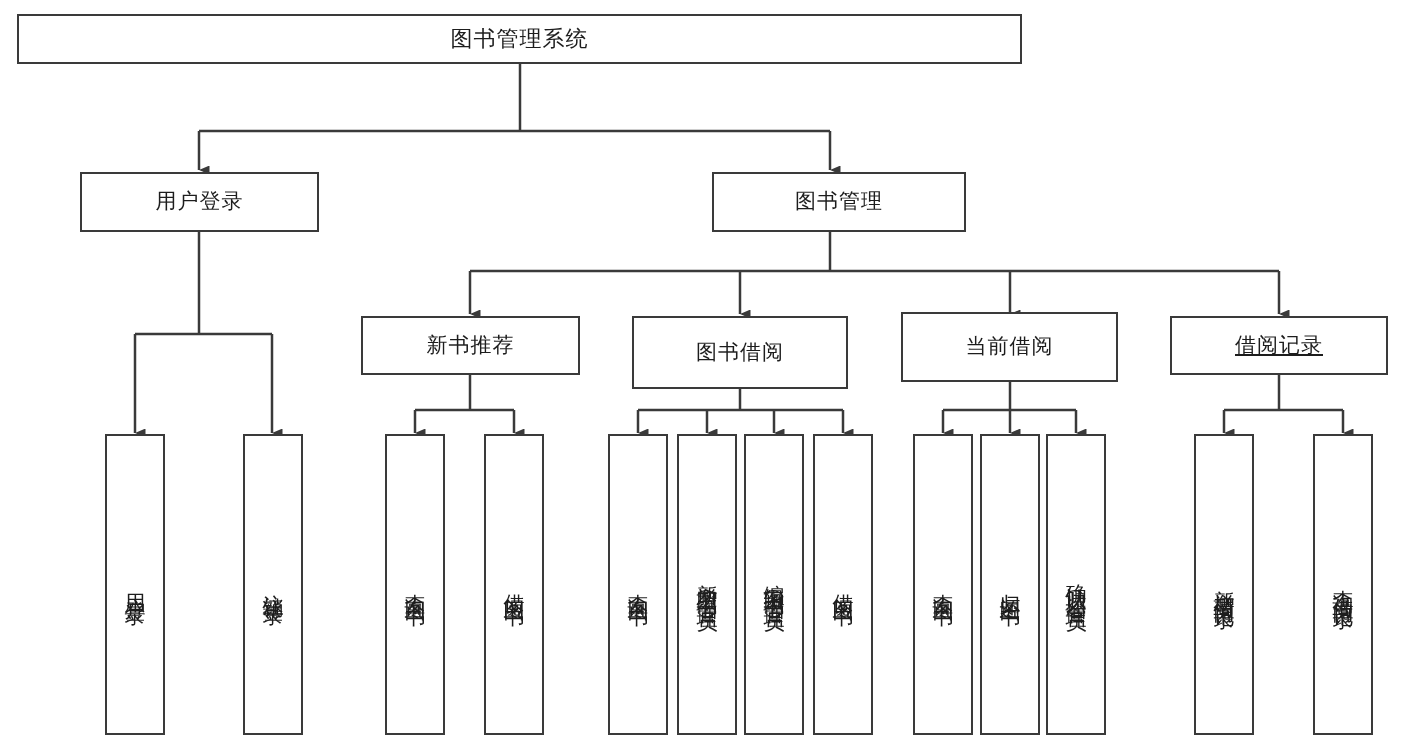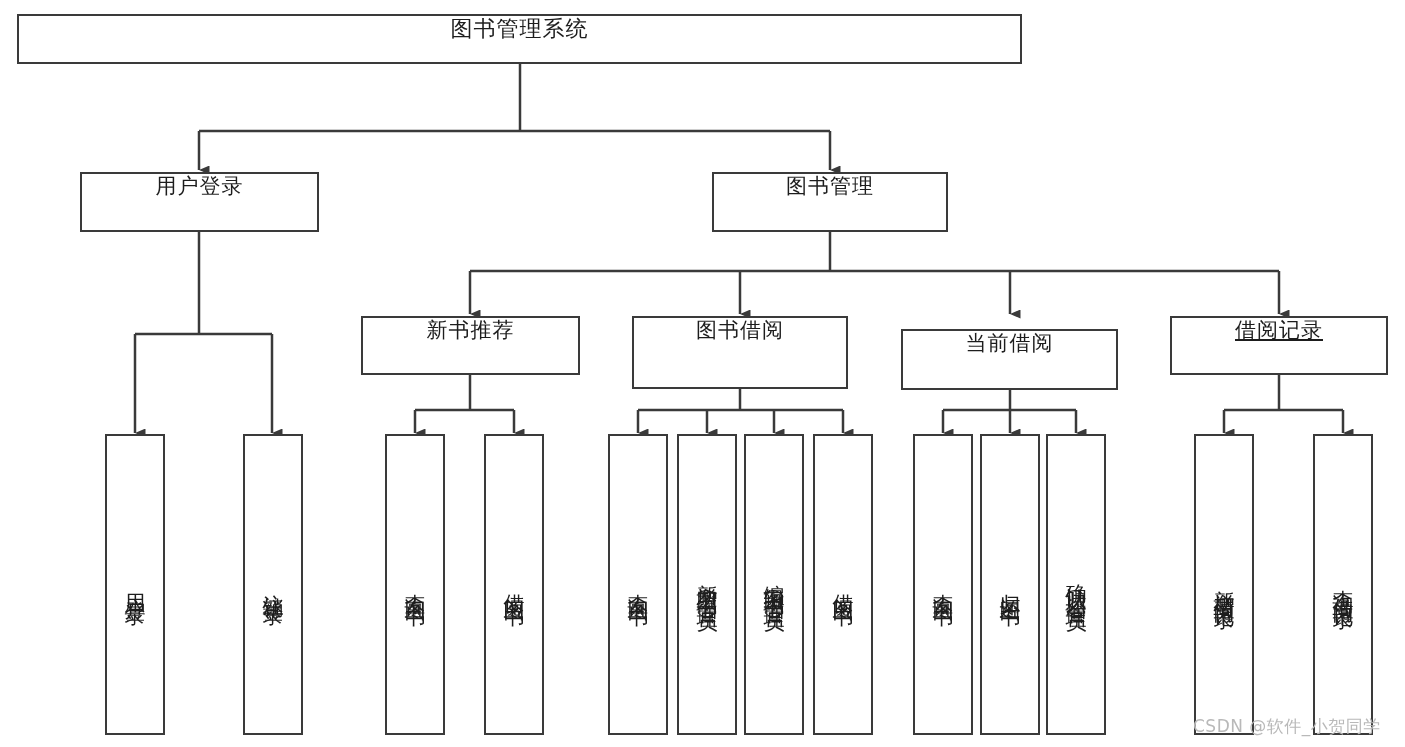--- a/index.html
+++ b/index.html
@@ -25,21 +25,21 @@
     width: 1405px;
     height: 747px;
     pointer-events: none;
   }
   .node {
     position: absolute;
     box-sizing: border-box;
     border: 2.5px solid #3a3a3a;
     background: #ffffff;
     display: flex;
-    align-items: flex-start;
+    align-items: center;
     justify-content: center;
     color: #1d1d1d;
     text-align: center;
   }
   .node.horiz {
     font-size: 21px;
     letter-spacing: 1px;
     line-height: 1.2;
   }
   .node.root {
@@ -125,31 +125,31 @@
     </g>
   </svg>
 
   <div class="node horiz root" style="left:17px; top:14px; width:1005px; height:50px;">
     <span>图书管理系统</span>
   </div>
 
   <div class="node horiz" style="left:80px; top:172px; width:239px; height:60px;">
     <span>用户登录</span>
   </div>
-  <div class="node horiz" style="left:712px; top:172px; width:236px; height:60px;">
+  <div class="node horiz" style="left:712px; top:172px; width:254px; height:60px;">
     <span>图书管理</span>
   </div>
 
   <div class="node horiz" style="left:361px; top:316px; width:219px; height:59px;">
     <span>新书推荐</span>
   </div>
   <div class="node horiz" style="left:632px; top:316px; width:216px; height:73px;">
     <span>图书借阅</span>
   </div>
-  <div class="node horiz" style="left:901px; top:329px; width:217px; height:61px;">
+  <div class="node horiz" style="left:901px; top:312px; width:217px; height:70px;">
     <span>当前借阅</span>
   </div>
   <div class="node horiz" style="left:1170px; top:316px; width:218px; height:59px;text-decoration:underline;">
     <span>借阅记录</span>
   </div>
 
   <div class="node vert" style="left:105px; top:434px; width:60px; height:301px;">
     <span class="vtext">用户登录</span>
   </div>
   <div class="node vert" style="left:243px; top:434px; width:60px; height:301px;">
@@ -186,15 +186,14 @@
     <span class="vtext">确认归还（管理员）</span>
   </div>
 
   <div class="node vert" style="left:1194px; top:434px; width:60px; height:301px;">
     <span class="vtext">新增借阅记录</span>
   </div>
   <div class="node vert" style="left:1313px; top:434px; width:60px; height:301px;">
     <span class="vtext">查询借阅记录</span>
   </div>
 
-  <div class="watermark" style="left:1193px; top:715px;">CSDN @软件_小贺同学</div>
 
 </div>
 
 </body></html>

